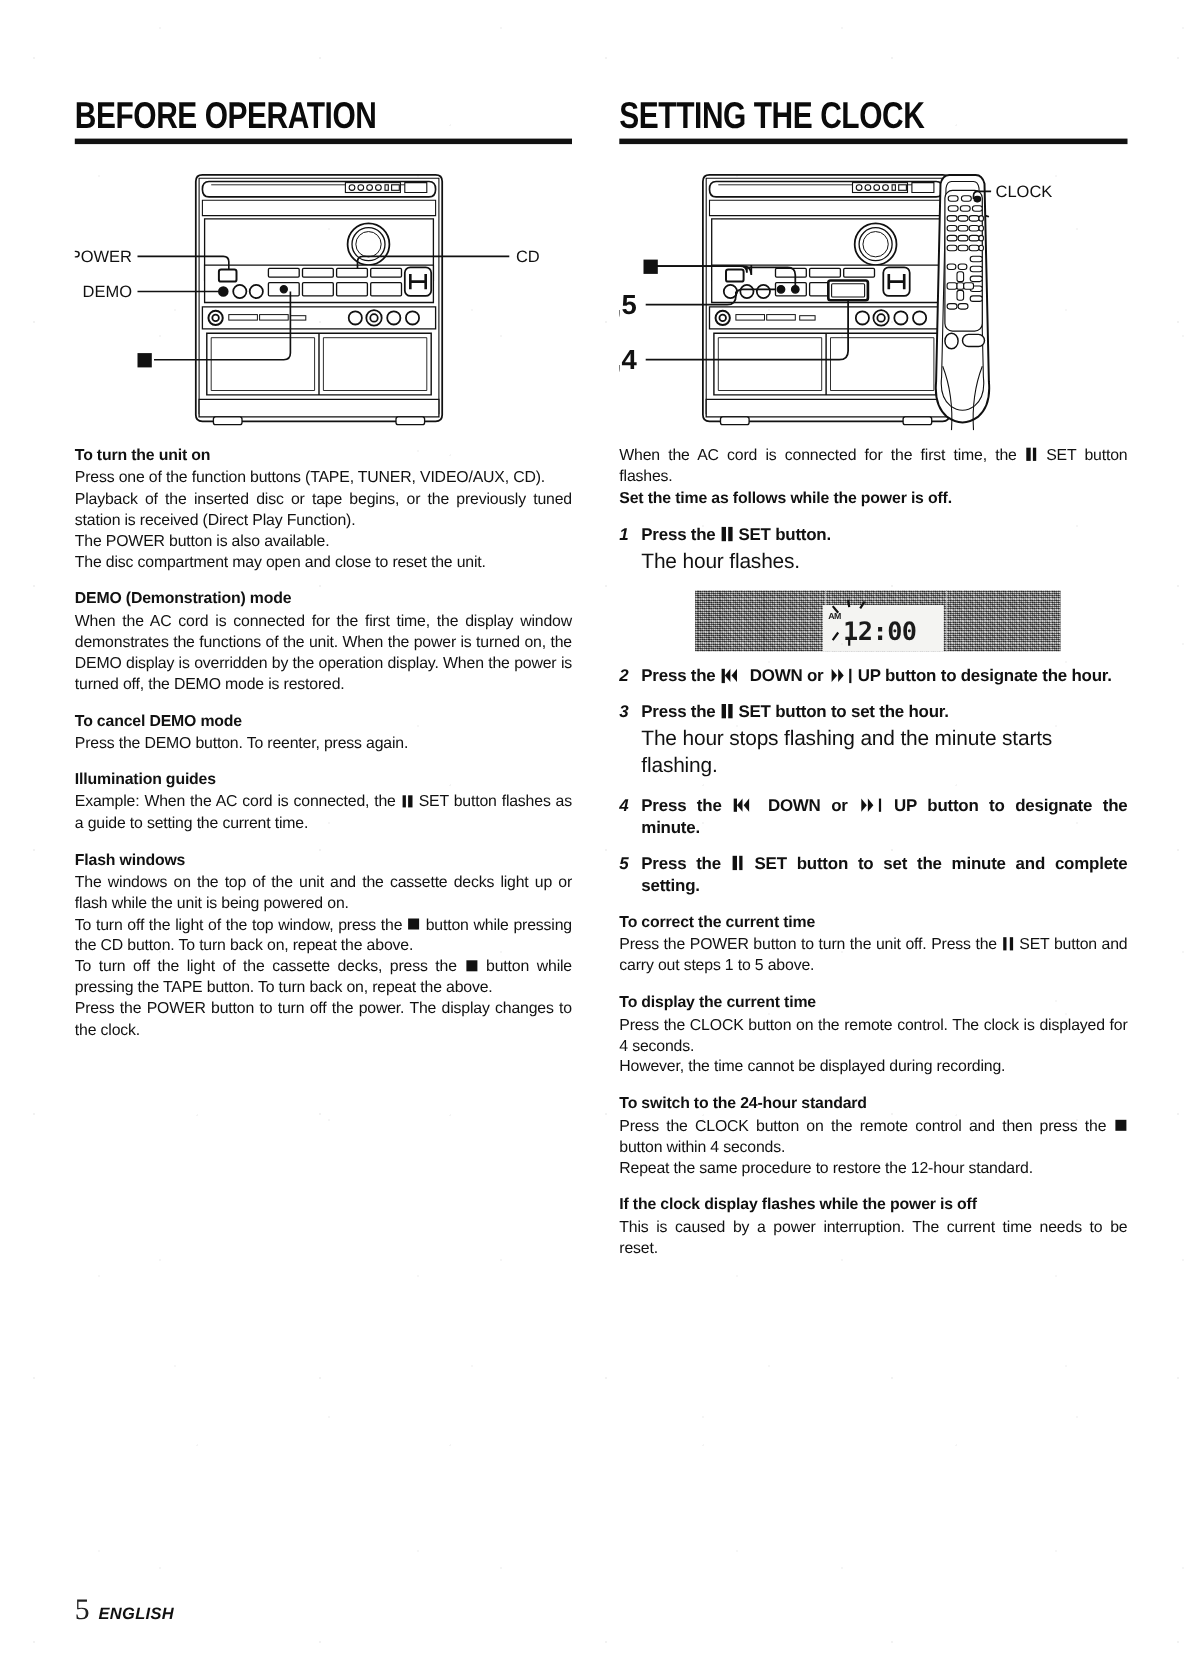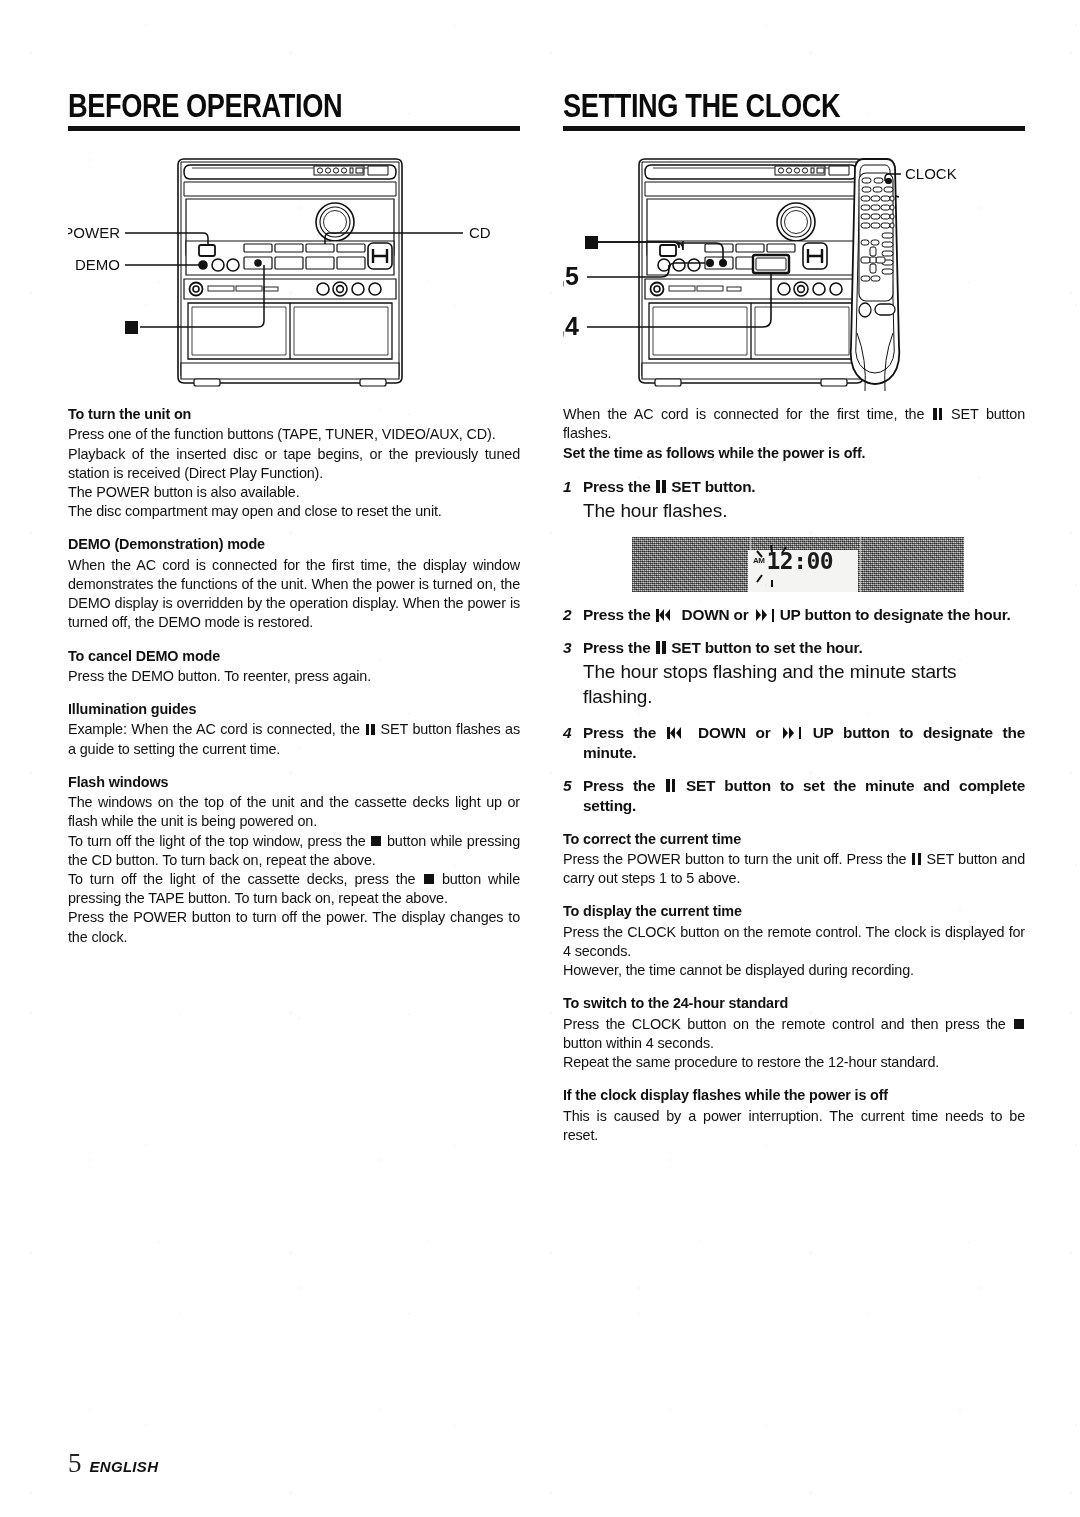--- a/index.html
+++ b/index.html
@@ -89,21 +89,21 @@
   .lcd .seam{position:absolute;top:0;bottom:0;width:1px;background:rgba(255,255,255,.55);}
   .lcd .readout{
     position:absolute;left:116px;top:13px;width:110px;height:48px;
     background:#f4f4f2;display:flex;
   }
   .lcd .ampm{font-size:8px;font-weight:bold;margin:6px 0 0 5px;color:#222;
     font-family:"Liberation Sans",sans-serif;letter-spacing:-.5px;}
   .lcd .digits{
     font-family:"DejaVu Sans Mono", monospace;font-size:23px;font-weight:bold;
     letter-spacing:-0.5px;margin-left:2px;color:#1b1b1b;line-height:1;
-    margin-top:0;
+    margin-top:14px;
   }
 
   
   .footer{position:absolute;left:68px;bottom:40px;display:flex;align-items:baseline;}
   .footer .pg{font-family:"Liberation Serif",serif;font-size:27px;color:#222;line-height:1;}
   .footer .lang{font-weight:bold;font-style:italic;font-size:15px;margin-left:8px;letter-spacing:.3px;}
 
   
   .speck{position:absolute;inset:0;pointer-events:none;opacity:.5;
     background-image:

